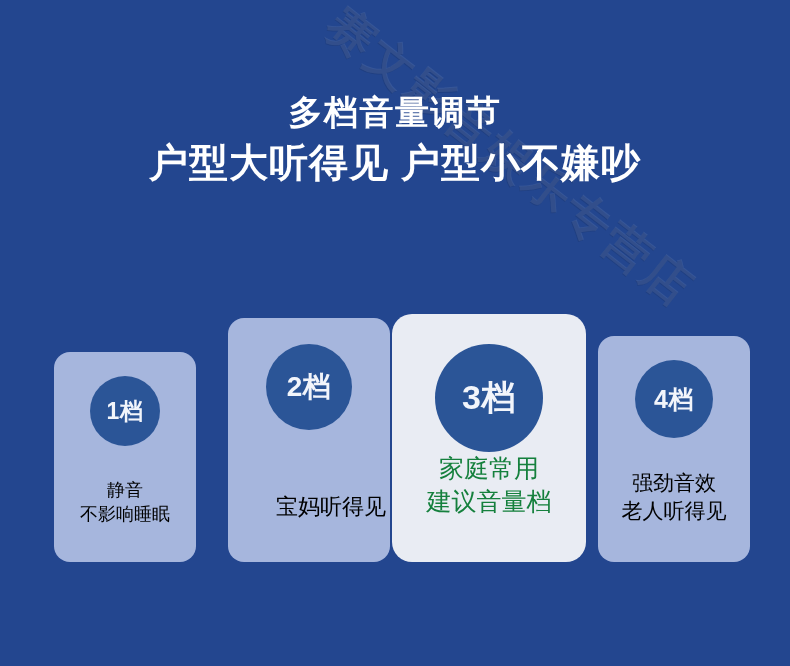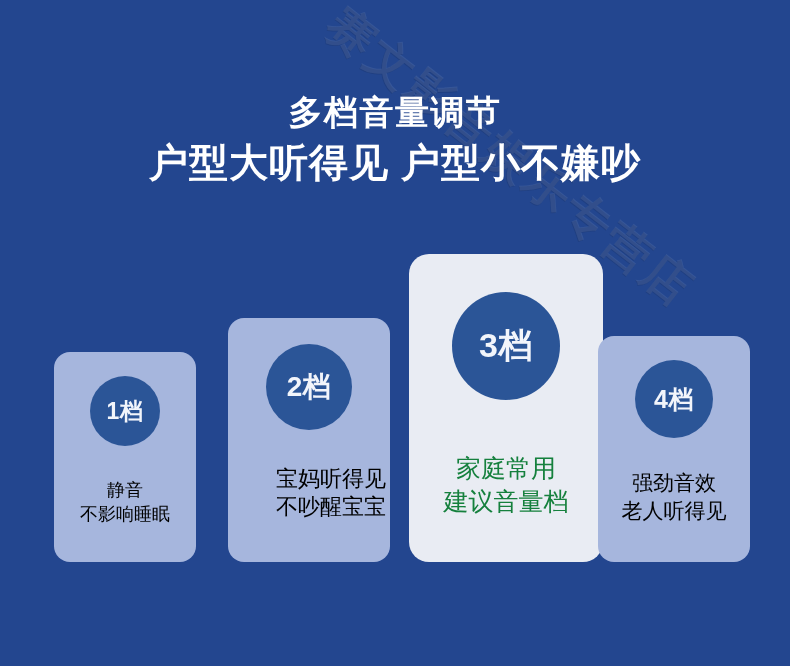--- a/index.html
+++ b/index.html
@@ -85,21 +85,21 @@
     align-items: center;
     box-sizing: border-box;
   }
   .card.is-active {
     background: #e9ecf3;
     border-radius: 20px;
   }
 
   .card-1 { left: 54px;  width: 142px; height: 210px; padding-top: 24px; }
   .card-2 { left: 228px; width: 162px; height: 244px; padding-top: 26px; }
-  .card-3 { left: 409px; width: 194px; height: 308px; padding-top: 38px; }
+  .card-3 { left: 392px; width: 194px; height: 248px; padding-top: 30px; }
   .card-4 { left: 598px; width: 152px; height: 226px; padding-top: 24px; }
 
   .badge {
     border-radius: 50%;
     background: #2b5597;
     color: #f2f5fb;
     display: flex;
     align-items: center;
     justify-content: center;
     font-weight: 700;
@@ -146,21 +146,20 @@
       <div class="desc">
         <span class="l">静音</span>
         <span class="l">不影响睡眠</span>
       </div>
     </div>
 
     <div class="card card-2">
       <div class="badge">2档</div>
       <div class="desc">
         <span class="l">宝妈听得见</span>
-        <span class="l">不吵醒宝宝</span>
       </div>
     </div>
 
     <div class="card card-3 is-active">
       <div class="badge">3档</div>
       <div class="desc">
         <span class="l">家庭常用</span>
         <span class="l">建议音量档</span>
       </div>
     </div>

